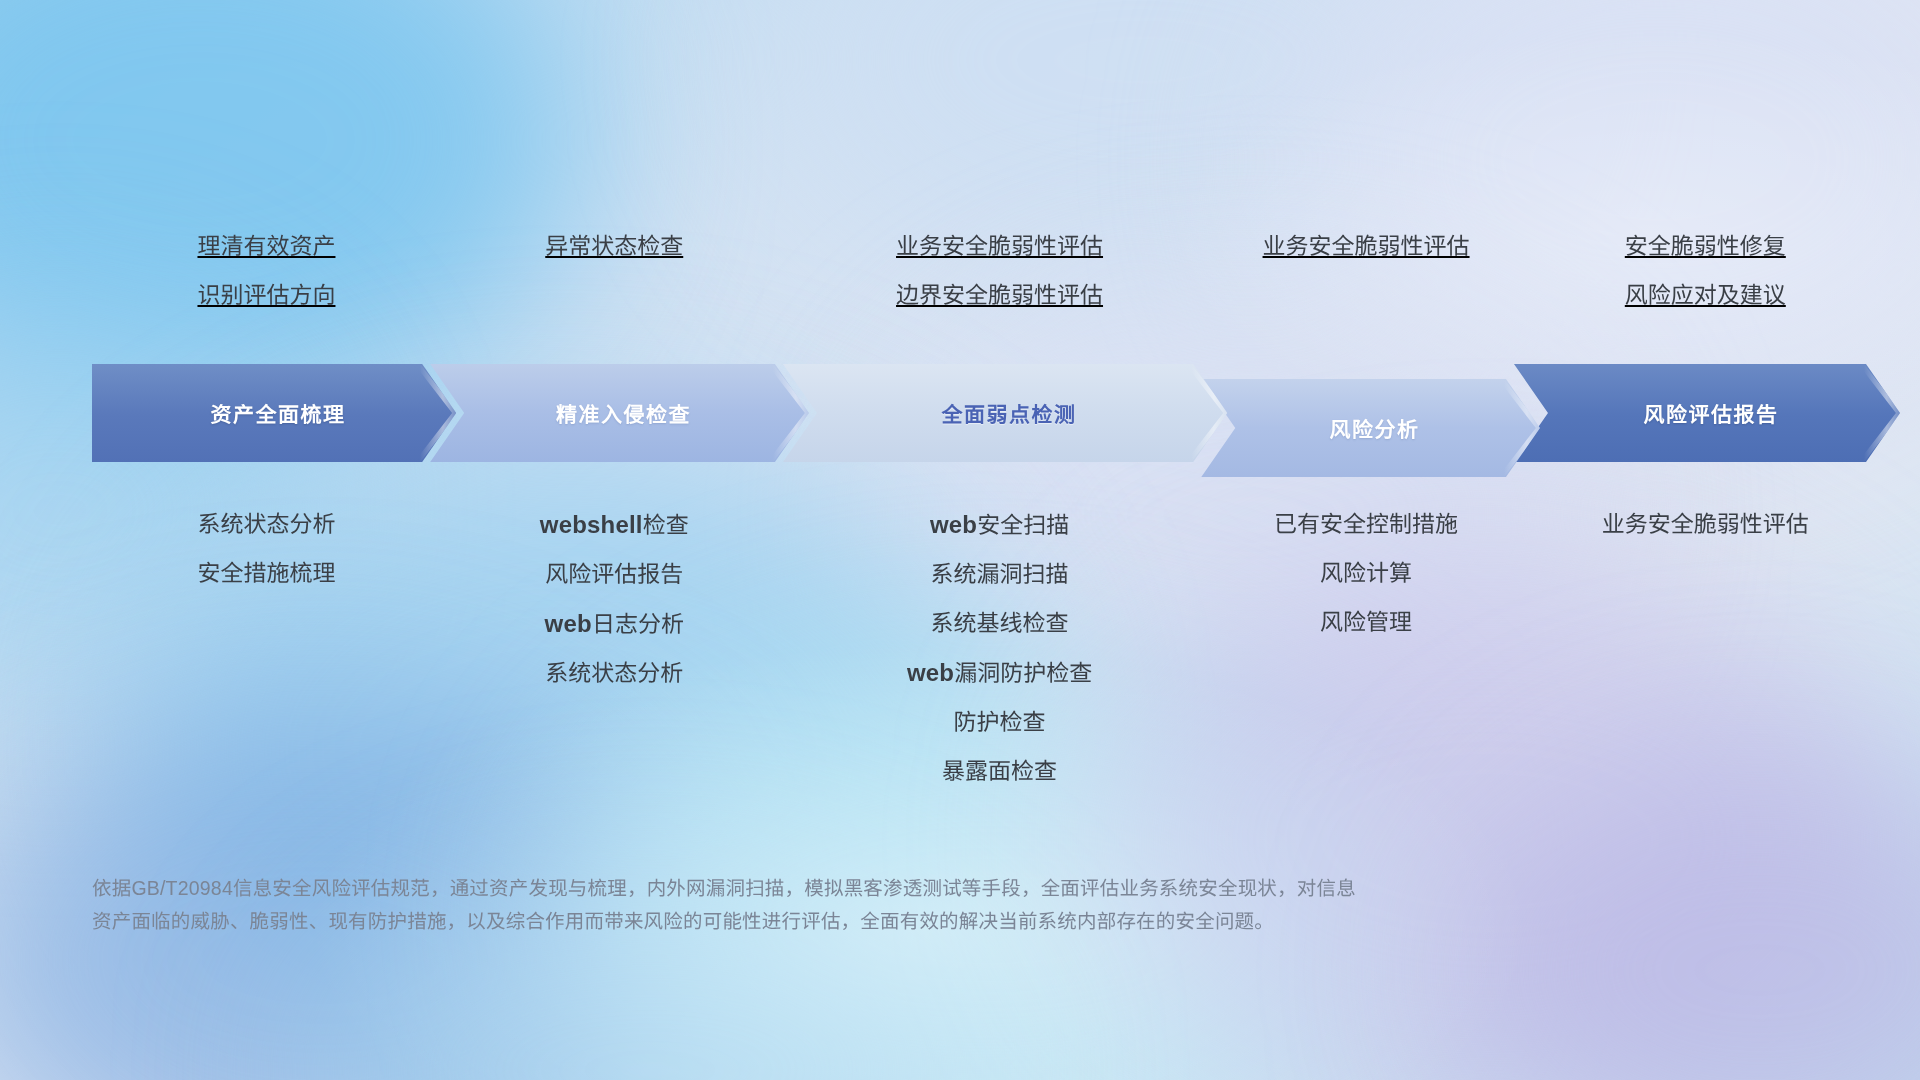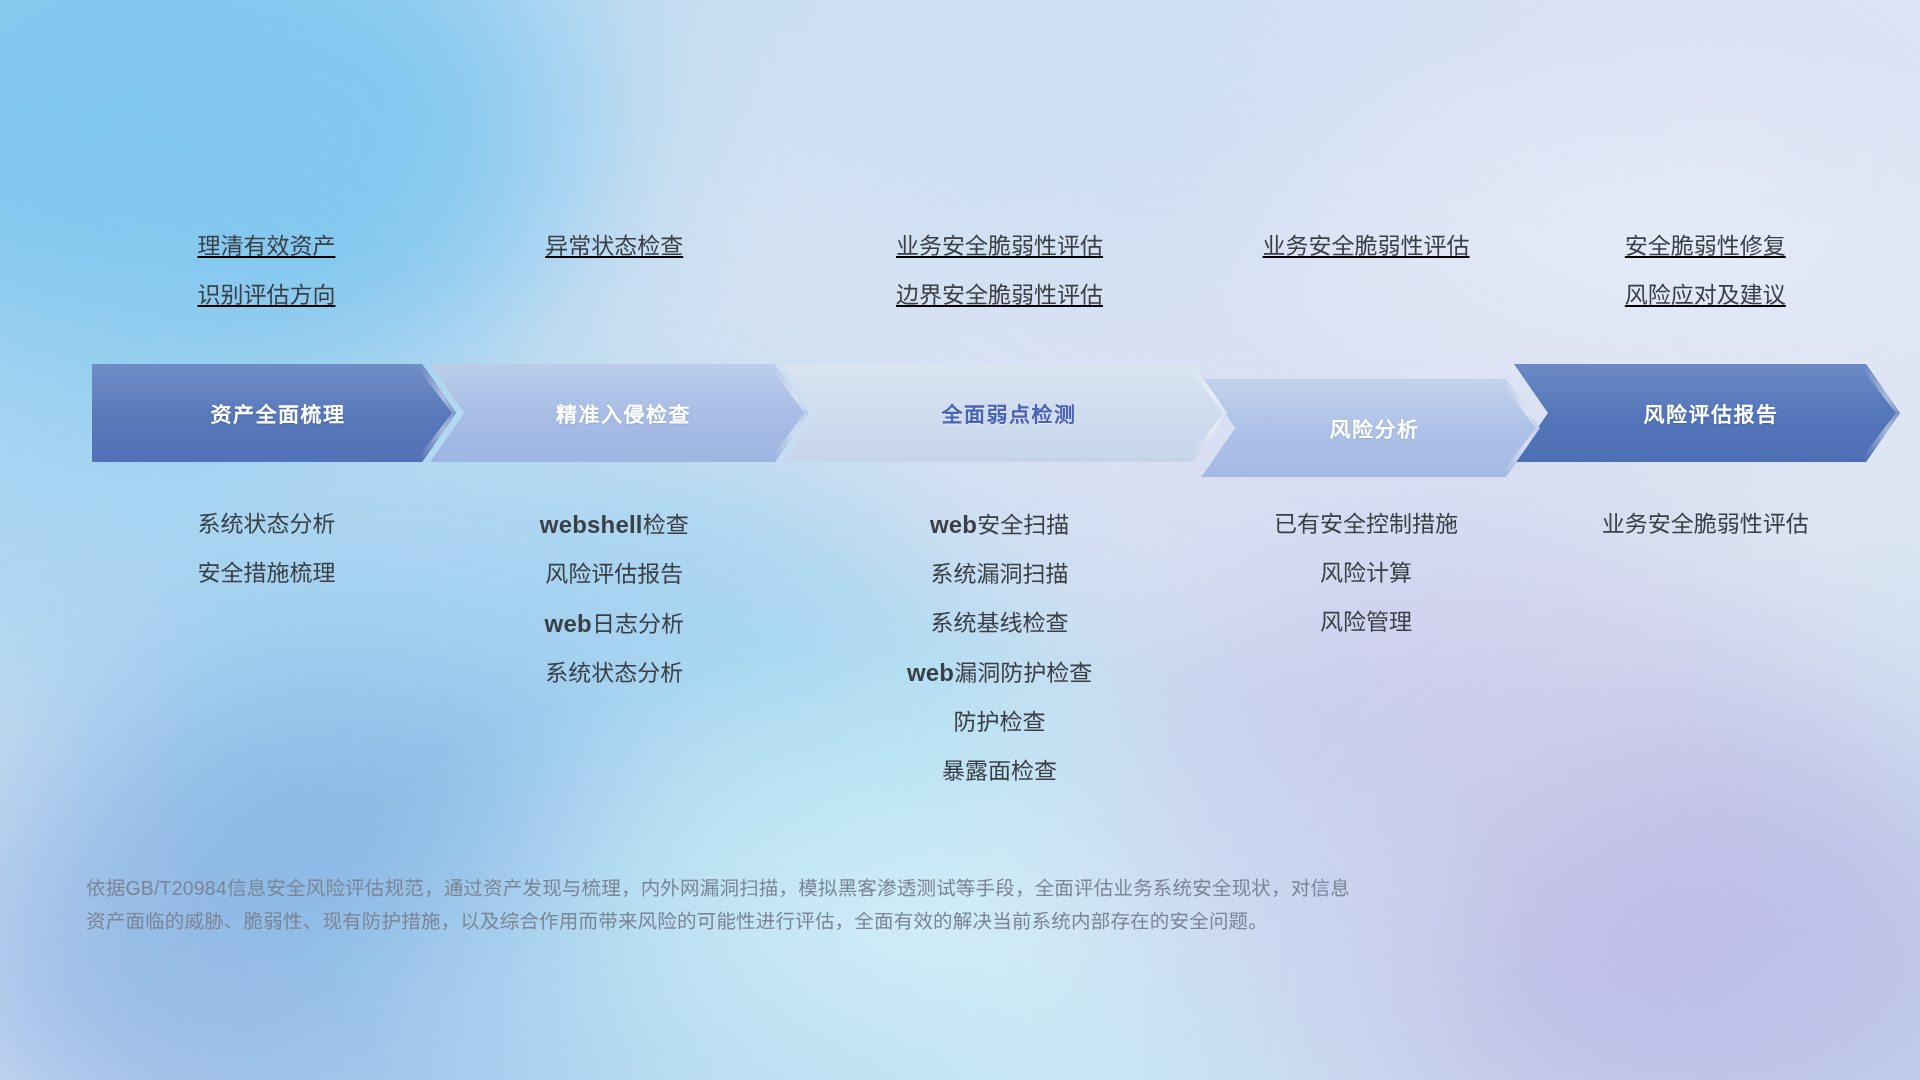--- a/index.html
+++ b/index.html
@@ -162,21 +162,21 @@
   .bot-col .item.has-latin { }
   .bot-col .item .lat {
     font-weight: bold;
     font-size: 24px;
     letter-spacing: 0.2px;
   }
 
   
   .footer {
     position: absolute;
-    left: 86px;
+    left: 92px;
     top: 872px;
     width: 1530px;
     color: #7b8596;
     font-size: 19.5px;
     line-height: 33px;
     letter-spacing: 0.2px;
   }
   .footer p { margin: 0; }
 </style>
 </head>

